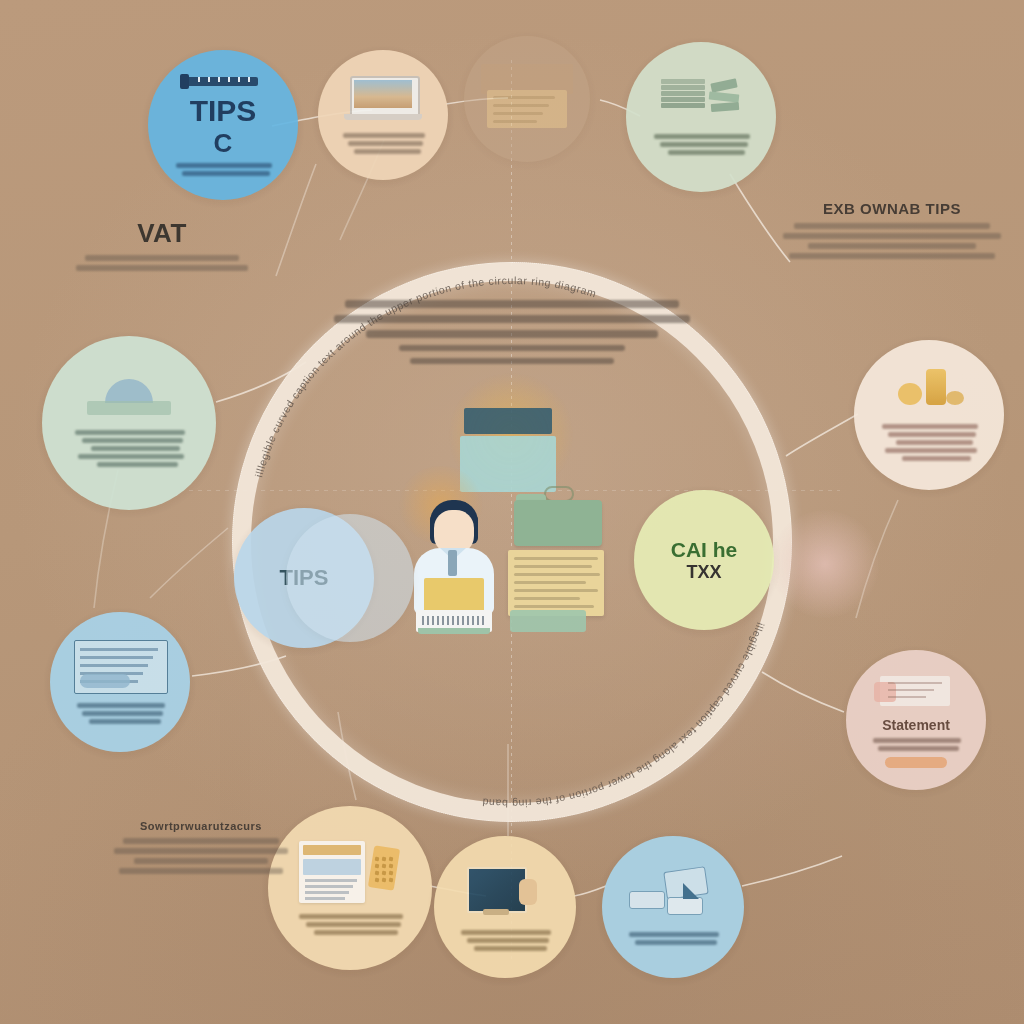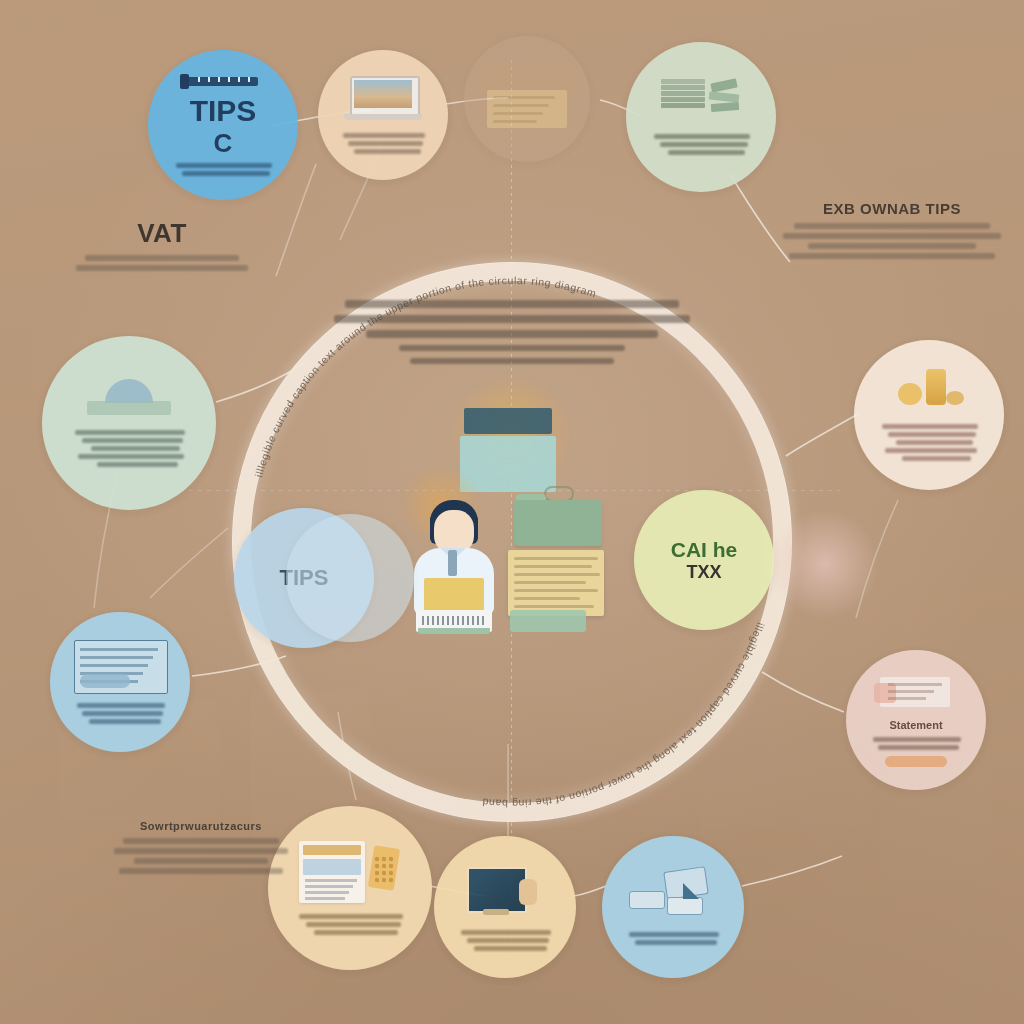--- a/index.html
+++ b/index.html
@@ -308,21 +308,21 @@
         <div class="nlabel" style="font-size: 18px; color: rgb(43, 43, 43); margin-top: 2px;">TXX</div>
       </div>
       <div class="node" style="left: 846px; top: 650px; width: 140px; height: 140px; background: rgb(240, 216, 208); color: rgb(91, 64, 56); opacity: 0.85; box-shadow: rgba(90, 60, 40, 0.1) 0px 2px 10px;">
         <div class="ic" style="color: rgb(91, 64, 56); width: 84px; height: 40px;">
           <div style="position: absolute; left: 6px; top: 4px; width: 70px; height: 30px; background: rgb(255, 255, 255); border-radius: 2px; opacity: 0.75;"></div>
           <div style="position: absolute; left: 0px; top: 10px; width: 22px; height: 20px; background: rgb(240, 184, 173); border-radius: 4px; opacity: 0.8;"></div>
           <div style="position: absolute; left: 14px; top: 10px; width: 54px; height: 2.5px; background: rgb(138, 106, 98); opacity: 0.4;"></div>
           <div style="position: absolute; left: 14px; top: 17px; width: 46px; height: 2.5px; background: rgb(138, 106, 98); opacity: 0.4;"></div>
           <div style="position: absolute; left: 14px; top: 24px; width: 38px; height: 2.5px; background: rgb(138, 106, 98); opacity: 0.4;"></div>
         </div>
-        <div class="nlabel" style="font-size: 11px; color: rgb(91, 64, 56);">Statement</div>
+        <div class="nlabel" style="font-size: 14px; color: rgb(91, 64, 56);">Statement</div>
         <div class="blurtext" style="color: rgb(91, 64, 56); margin-top: 5px; width: 92.4px;">
           <i style="width: 96%; margin-left: 2%;"></i>
           <i style="width: 88%; margin-left: 6%;"></i>
         </div>
         <div style="margin-top: 6px; width: 62px; height: 11px; border-radius: 6px; background: rgb(237, 168, 119); opacity: 0.85;"></div>
       </div>
       <div class="node" style="left: 50px; top: 612px; width: 140px; height: 140px; background: rgb(168, 211, 234); color: rgb(29, 70, 96); opacity: 0.92; box-shadow: rgba(90, 60, 40, 0.1) 0px 2px 10px;">
         <div class="ic" style="color: rgb(29, 70, 96); width: 92px; height: 52px;">
           <div style="position: absolute; left: 0px; top: 0px; width: 92px; height: 52px; background: rgb(207, 231, 244); border: 1.5px solid rgb(60, 109, 142); border-radius: 2px; opacity: 0.85;"></div>
           <div style="position: absolute; left: 6px; top: 8px; width: 78px; height: 2.5px; background: rgb(45, 94, 128); opacity: 0.45;"></div>

